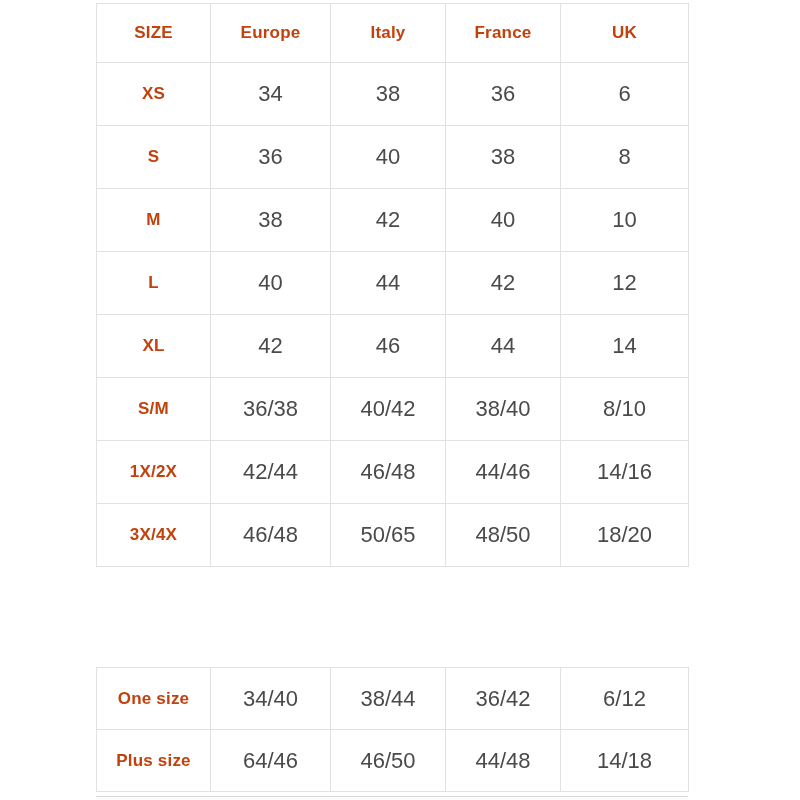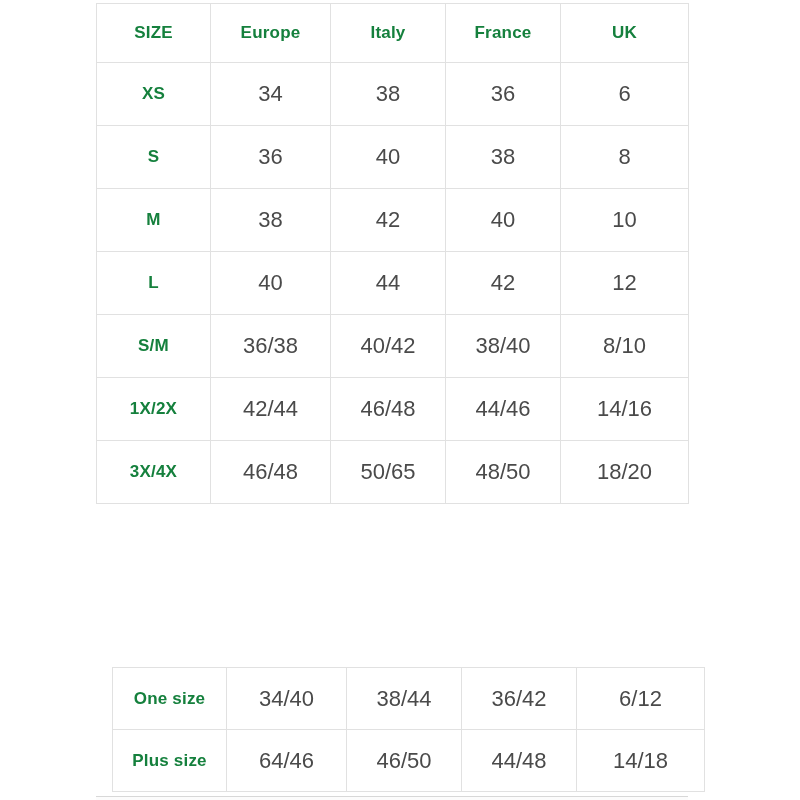--- a/index.html
+++ b/index.html
@@ -15,40 +15,40 @@
     font-family: "Liberation Sans", "DejaVu Sans", sans-serif;
     overflow: hidden;
   }
   table.size-table {
     position: absolute;
     border-collapse: collapse;
     table-layout: fixed;
     background: #ffffff;
   }
   #main-size-table { left: 96px; top: 3px; width: 592px; }
-  #special-size-table { left: 112px; top: 667px; width: 592px; }
+  #special-size-table { left: 96px; top: 667px; width: 592px; }
   table.size-table col.c0 { width: 114px; }
   table.size-table col.c1 { width: 120px; }
   table.size-table col.c2 { width: 115px; }
   table.size-table col.c3 { width: 115px; }
   table.size-table col.c4 { width: 128px; }
   table.size-table th, table.size-table td {
     border: 1px solid #e1e1e1;
     text-align: center;
     vertical-align: middle;
     padding: 0;
     background: #ffffff;
   }
   #main-size-table thead th { height: 58px; }
   #main-size-table tbody th, #main-size-table tbody td { height: 62px; margin-left: 20px; }
   #special-size-table tbody th, #special-size-table tbody td { height: 61px; }
   table.size-table th {
     font-weight: bold;
     font-size: 17px;
-    color: #15803d;
+    color: #c2410c;
     letter-spacing: 0.2px;
   }
   table.size-table td {
     font-weight: normal;
     font-size: 22px;
     color: #4a4a4a;
   }
   .cutoff-table-edge {
     position: absolute;
     left: 96px;
@@ -104,20 +104,27 @@
           <td>10</td>
         </tr>
         <tr>
           <th>L</th>
           <td>40</td>
           <td>44</td>
           <td>42</td>
           <td>12</td>
         </tr>
         <tr>
+          <th>XL</th>
+          <td>42</td>
+          <td>46</td>
+          <td>44</td>
+          <td>14</td>
+        </tr>
+        <tr>
           <th>S/M</th>
           <td>36/38</td>
           <td>40/42</td>
           <td>38/40</td>
           <td>8/10</td>
         </tr>
         <tr>
           <th>1X/2X</th>
           <td>42/44</td>
           <td>46/48</td>

